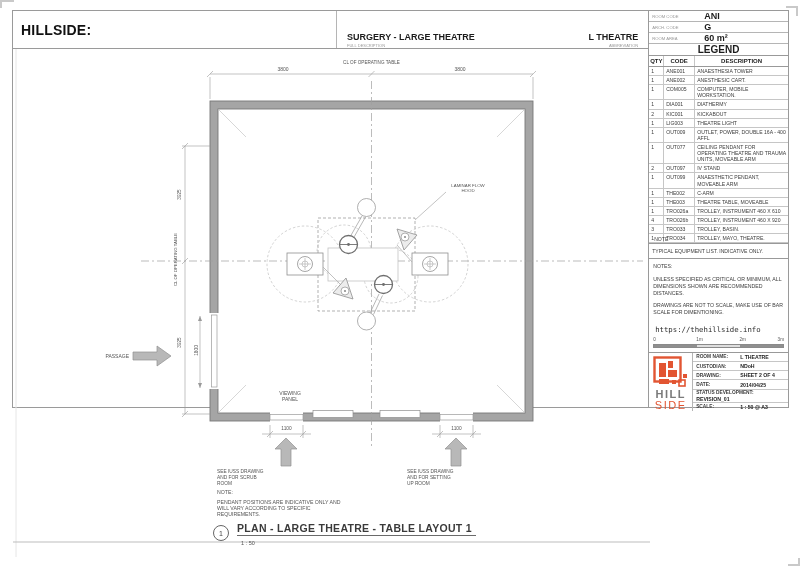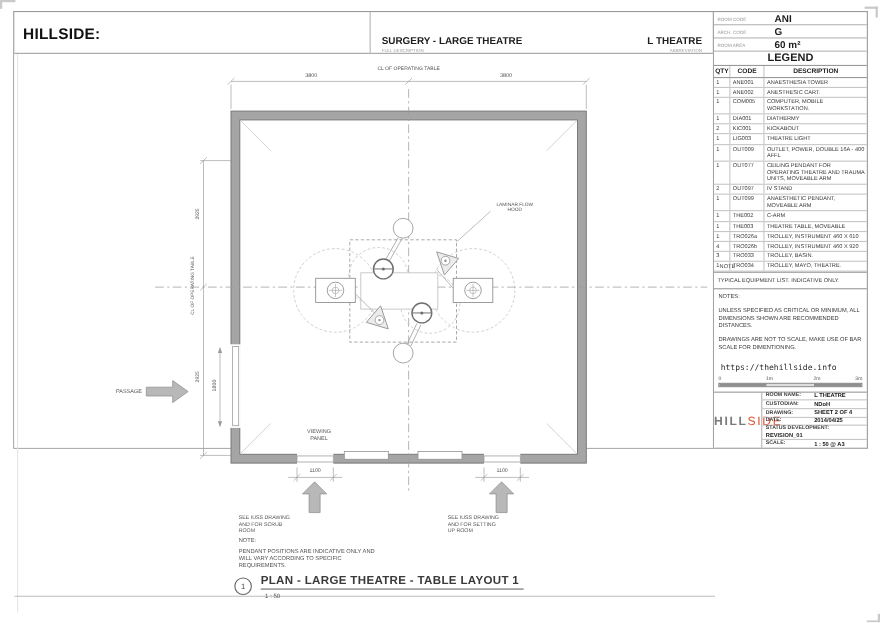--- a/index.html
+++ b/index.html
@@ -66,21 +66,21 @@
 
   #scalebar { padding:0 4px 4px 4px; }
   .sb-labels { display:flex; font-size:4.6px; color:#555; position:relative; height:7px; }
   .sb-labels span { position:absolute; }
   .sb-bar { display:flex; height:4px; border:0.5px solid #8a8a8a; }
   .sb-bar .seg { flex:1; }
   .seg.dark { background:#8f8f8f; }
   .seg.lite { background:#dedede; }
 
   #titleblock { border-top:1px solid #999; display:flex; height:74px; }
-  .logo-cell { width:44px; border-right:1px solid #b5b5b5; display:flex; flex-direction:row; align-items:center; padding-top:3px; }
+  .logo-cell { width:44px; border-right:1px solid #b5b5b5; display:flex; flex-direction:column; align-items:center; padding-top:3px; }
   .logo-word1 { font-size:11px; font-weight:bold; color:#7a7a7a; letter-spacing:1.5px; line-height:1; margin-top:1px; }
   .logo-word2 { font-size:11px; font-weight:normal; color:#e25532; letter-spacing:1.5px; line-height:1; }
   .tb-rows { flex:1; display:flex; flex-direction:column; }
   .tb-row { flex:1; border-bottom:1px solid #c6c6c6; display:flex; align-items:center; padding:0 3px; }
   .tb-row:last-child { border-bottom:none; }
   .tb-label { font-size:4.8px; font-weight:bold; color:#3c3c3c; width:44px; }
   .tb-value { font-size:5.2px; font-weight:bold; color:#1c1c1c; }
   .tb-row.stacked { flex-direction:column; align-items:flex-start; justify-content:center; }
   .tb-row.stacked .tb-label { width:auto; }
   .tb-row.stacked .tb-value { margin-top:1px; }

